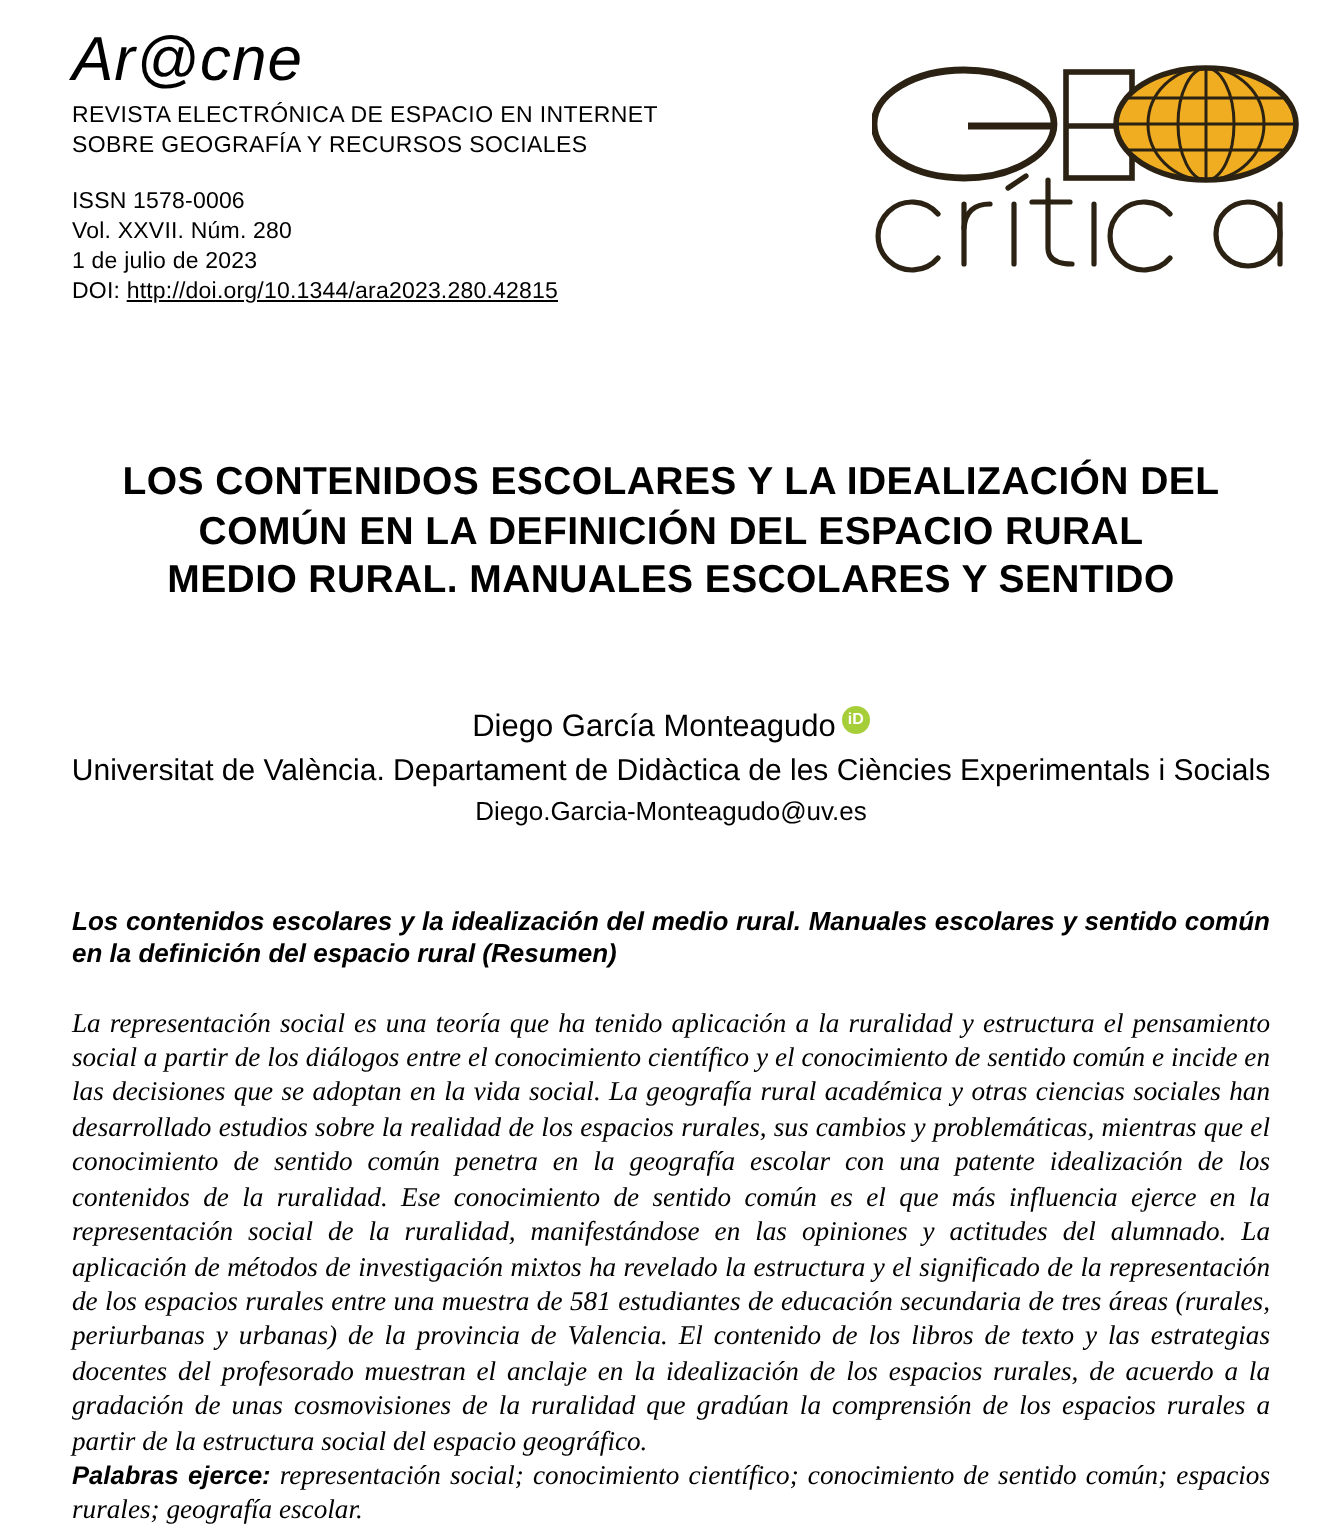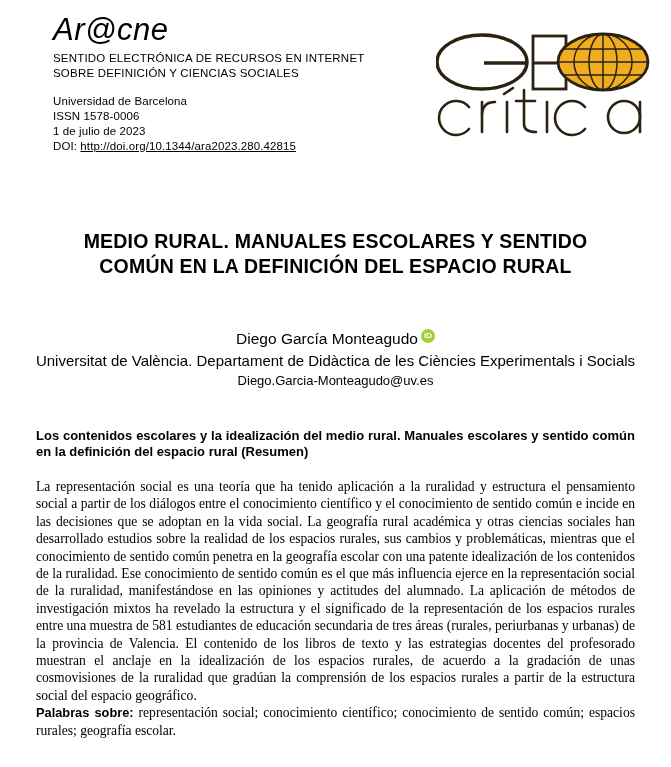--- a/index.html
+++ b/index.html
@@ -13,21 +13,21 @@
   .page{
     position:relative;
     width:671px;height:767px;
     background:#ffffff;
     color:var(--text);
     overflow:hidden;
     font-family:"Liberation Sans",sans-serif;
   }
   
   .masthead{position:relative;height:168px;}
-  .masthead-left{padding:12px 0 0 36px;margin-left:17px;}
+  .masthead-left{padding:12px 0 0 36px;}
   .journal-name{
     font-family:"Liberation Sans",sans-serif;
     font-style:italic;
     font-size:31px;
     letter-spacing:0.5px;
     line-height:36px;
   }
   .journal-subtitle{margin-top:3px;font-size:11.5px;line-height:15px;letter-spacing:0.2px;}
   .journal-meta{margin-top:13px;font-size:11.5px;line-height:15px;letter-spacing:0.1px;}
   .doi-link{color:var(--text);}
@@ -58,21 +58,21 @@
     font-weight:bold;
     line-height:14px;
     text-align:center;
     vertical-align:super;
     margin-left:3px;
     cursor:pointer;
   }
   .affiliation{margin-top:3px;font-size:15px;line-height:18px;}
   .email{margin-top:2px;font-size:13px;line-height:17px;}
   
-  .abstract{margin:39px 36px 0;}
+  .abstract{margin:39px 36px 0;font-style:italic;}
   .abstract-heading{
     font-size:13px;
     font-weight:bold;
     line-height:16px;
     text-align:justify;
   }
   .abstract-body{
     margin-top:18px;
     font-family:"Liberation Serif",serif;
     font-size:13.6px;
@@ -89,26 +89,26 @@
 </style>
 </head>
 <body>
 
 <div class="page">
 
   <header class="masthead">
     <div class="masthead-left">
       <div class="journal-name">Ar@cne</div>
       <div class="journal-subtitle">
-        <div>SENTIDO ELECTRÓNICA DE RECURSOS EN INTERNET</div>
-        <div>SOBRE DEFINICIÓN Y CIENCIAS SOCIALES</div>
+        <div>REVISTA ELECTRÓNICA DE ESPACIO EN INTERNET</div>
+        <div>SOBRE GEOGRAFÍA Y RECURSOS SOCIALES</div>
       </div>
       <div class="journal-meta">
-        <div>Universidad de Barcelona</div>
         <div>ISSN 1578-0006</div>
+        <div>Vol. XXVII. Núm. 280</div>
         <div>1 de julio de 2023</div>
         <div>
           <span>DOI: </span><a href="#" class="doi-link">http://doi.org/10.1344/ara2023.280.42815</a>
         </div>
       </div>
     </div>
 
     <div class="masthead-logo">
       <span class="sr-only">GEO</span>
       <span class="sr-only">crítica</span>
@@ -146,31 +146,32 @@
           <path d="M 149,79 A 17,17 0 1 0 149,101"></path>
           <circle cx="188" cy="89" r="16"></circle>
           <path d="M 204,74 L 204,104"></path>
         </g>
       </svg>
     </div>
   </header>
 
   <main>
     <h1 class="article-title">
+      <span class="tl">LOS CONTENIDOS ESCOLARES Y LA IDEALIZACIÓN DEL</span>
+      <span class="tl">COMÚN EN LA DEFINICIÓN DEL ESPACIO RURAL</span>
       <span class="tl">MEDIO RURAL. MANUALES ESCOLARES Y SENTIDO</span>
-      <span class="tl">COMÚN EN LA DEFINICIÓN DEL ESPACIO RURAL</span>
     </h1>
 
     <div class="author-block">
       <div class="author-line">
         <span class="author-name">Diego García Monteagudo</span><span class="orcid-badge">iD</span>
       </div>
       <div class="affiliation">Universitat de València. Departament de Didàctica de les Ciències Experimentals i Socials</div>
       <div class="email">Diego.Garcia-Monteagudo@uv.es</div>
     </div>
 
     <section class="abstract">
       <p class="abstract-heading">Los contenidos escolares y la idealización del medio rural. Manuales escolares y sentido común en la definición del espacio rural (Resumen)</p>
       <p class="abstract-body">La representación social es una teoría que ha tenido aplicación a la ruralidad y estructura el pensamiento social a partir de los diálogos entre el conocimiento científico y el conocimiento de sentido común e incide en las decisiones que se adoptan en la vida social. La geografía rural académica y otras ciencias sociales han desarrollado estudios sobre la realidad de los espacios rurales, sus cambios y problemáticas, mientras que el conocimiento de sentido común penetra en la geografía escolar con una patente idealización de los contenidos de la ruralidad. Ese conocimiento de sentido común es el que más influencia ejerce en la representación social de la ruralidad, manifestándose en las opiniones y actitudes del alumnado. La aplicación de métodos de investigación mixtos ha revelado la estructura y el significado de la representación de los espacios rurales entre una muestra de 581 estudiantes de educación secundaria de tres áreas (rurales, periurbanas y urbanas) de la provincia de Valencia. El contenido de los libros de texto y las estrategias docentes del profesorado muestran el anclaje en la idealización de los espacios rurales, de acuerdo a la gradación de unas cosmovisiones de la ruralidad que gradúan la comprensión de los espacios rurales a partir de la estructura social del espacio geográfico.</p>
-      <p class="keywords"><span class="kw-label">Palabras sobre:</span><span> representación social; conocimiento científico; conocimiento de sentido común; espacios rurales; geografía escolar.</span></p>
+      <p class="keywords"><span class="kw-label">Palabras ejerce:</span><span> representación social; conocimiento científico; conocimiento de sentido común; espacios rurales; geografía escolar.</span></p>
     </section>
   </main>
 </div>
 
 </body></html>

